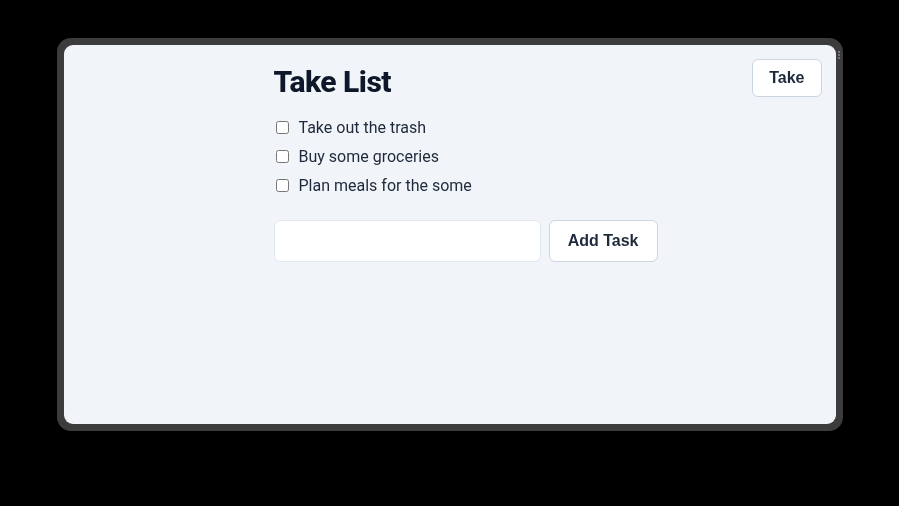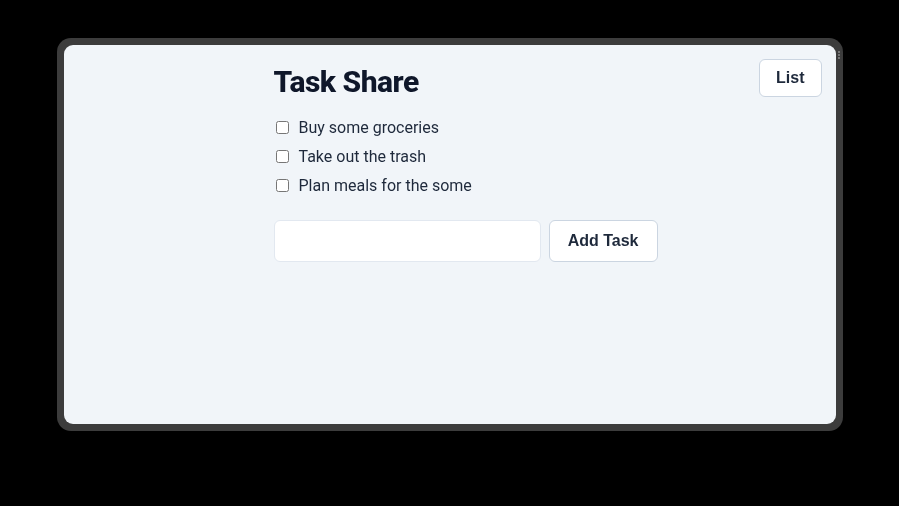--- a/index.html
+++ b/index.html
@@ -116,33 +116,33 @@
 </head>
 <body>
 
 <div class="window-frame">
   <div class="scroll-dots">
     <span></span>
       <span></span>
       <span></span>
   </div>
   <div class="app-panel">
-    <button class="share-btn">List</button>
+    <button class="share-btn">Take</button>
 
     <div class="content">
-      <h1 class="page-title">Task Share</h1>
+      <h1 class="page-title">Take List</h1>
 
       <ul class="task-list">
         <li class="task-item">
           <input type="checkbox" style="">
-          <span>Buy some groceries</span>
+          <span>Take out the trash</span>
         </li>
         <li class="task-item">
           <input type="checkbox" style="">
-          <span>Take out the trash</span>
+          <span>Buy some groceries</span>
         </li>
         <li class="task-item">
           <input type="checkbox" style="">
           <span>Plan meals for the some</span>
         </li>
       </ul>
 
       <div class="add-row">
         <input type="text" class="new-task-input" placeholder="" style="">
         <button class="add-task-btn">Add Task</button>

